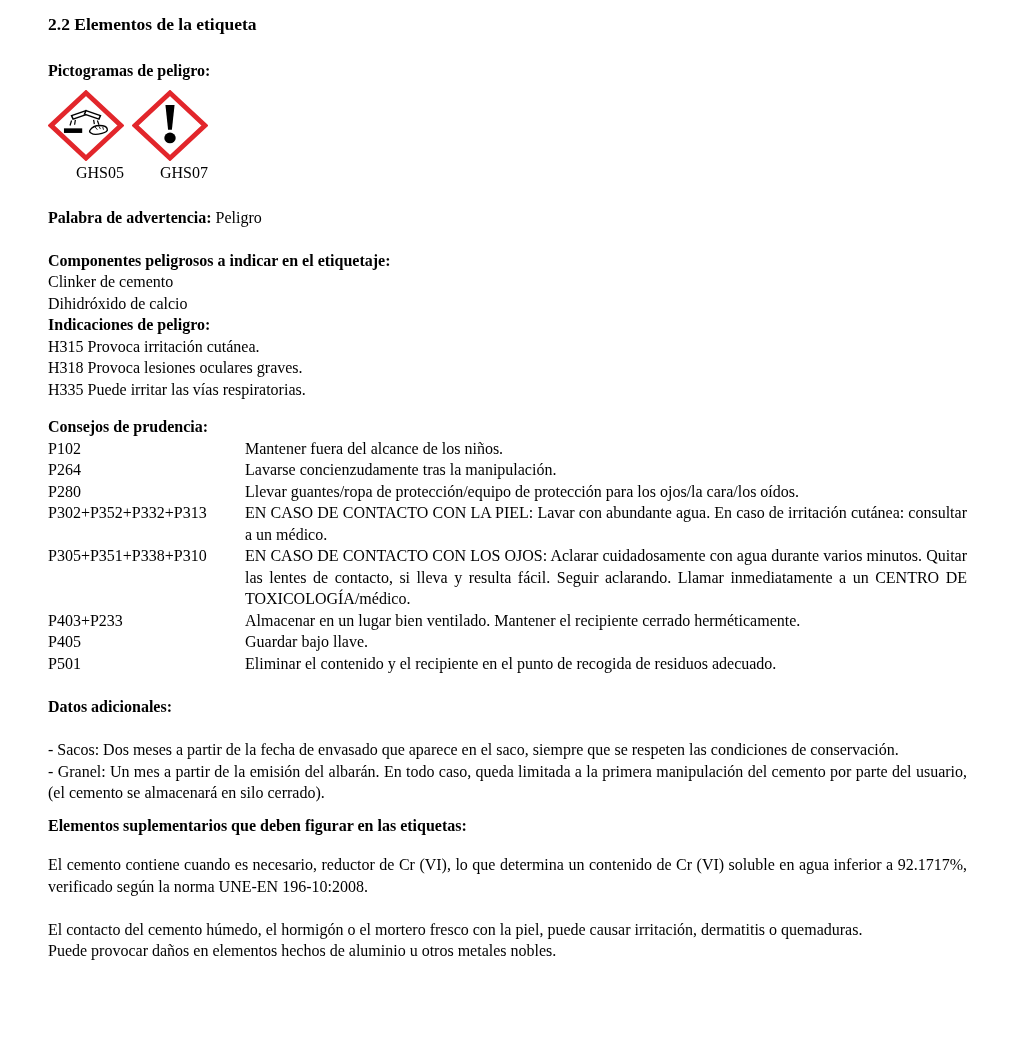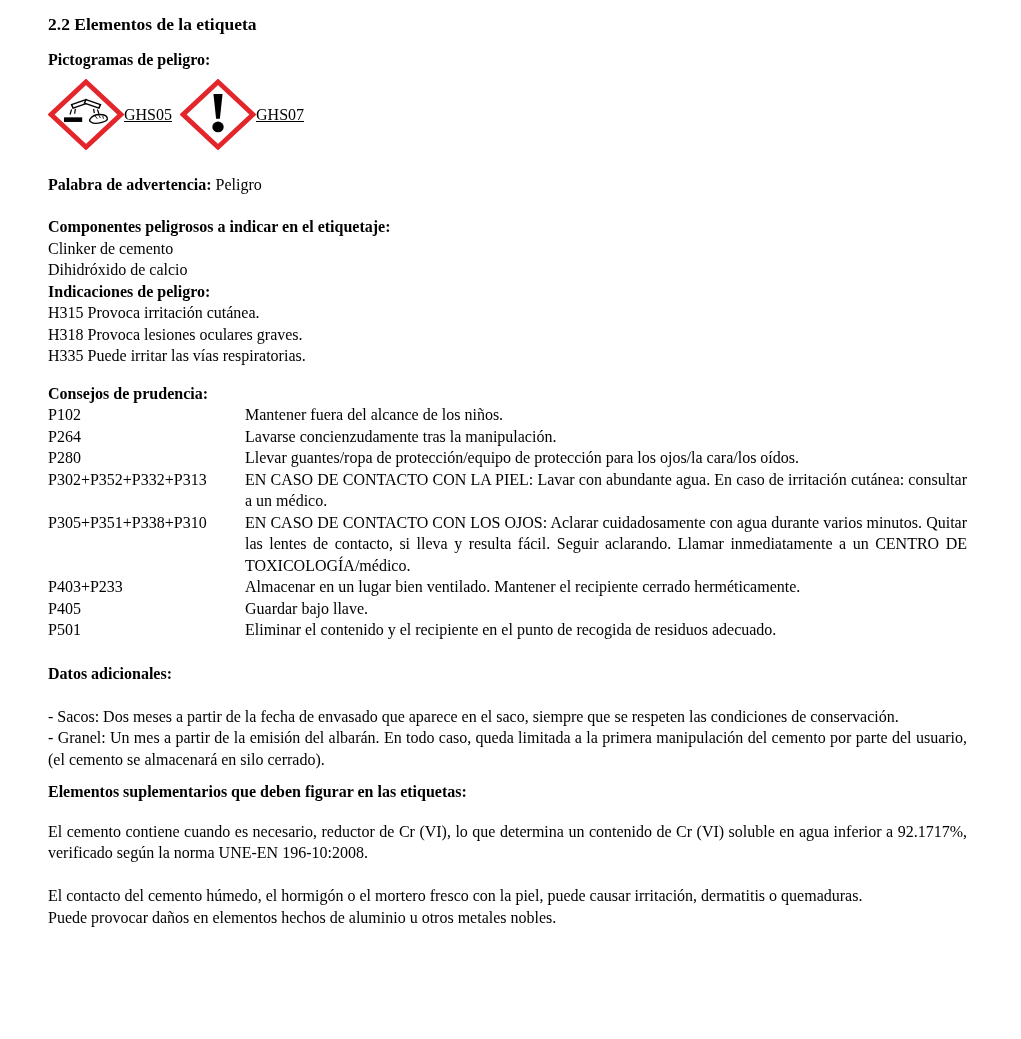--- a/index.html
+++ b/index.html
@@ -15,31 +15,31 @@
     line-height: 21.5px;
   }
   .b { font-weight: bold; }
   h1.section-title {
     font-size: 17.5px;
     font-weight: bold;
     margin: 0;
     line-height: 22px;
   }
   .heading { font-weight: bold; }
-  .picto-heading { margin-top: 14px; }
+  .picto-heading { margin-top: 25px; }
   .picto-row {
     margin-top: 8px;
     display: flex;
     align-items: flex-start;
   }
   figure.pictogram {
     margin: 0 8px 0 0;
     display: inline-flex;
-    align-items: center;
-    text-decoration: underline;
+    flex-direction: column;
+    align-items: flex-end;
   }
   figure.pictogram svg { display: block; }
   figcaption.picto-label { margin-top: 1px; font-size: 16px; }
   .diamond-outline { fill: #ffffff; stroke: #e2262b; stroke-width: 6.5; stroke-linejoin: miter; }
   .signal { margin: 24px 0 0 0; }
   .components-heading { margin-top: 21px; }
   .plain-line { margin: 0; }
   .consejos-heading { margin-top: 16px; }
   .ptable { display: grid; grid-template-columns: 197px 1fr; }
   .ptable .pcode { text-align: left; }

